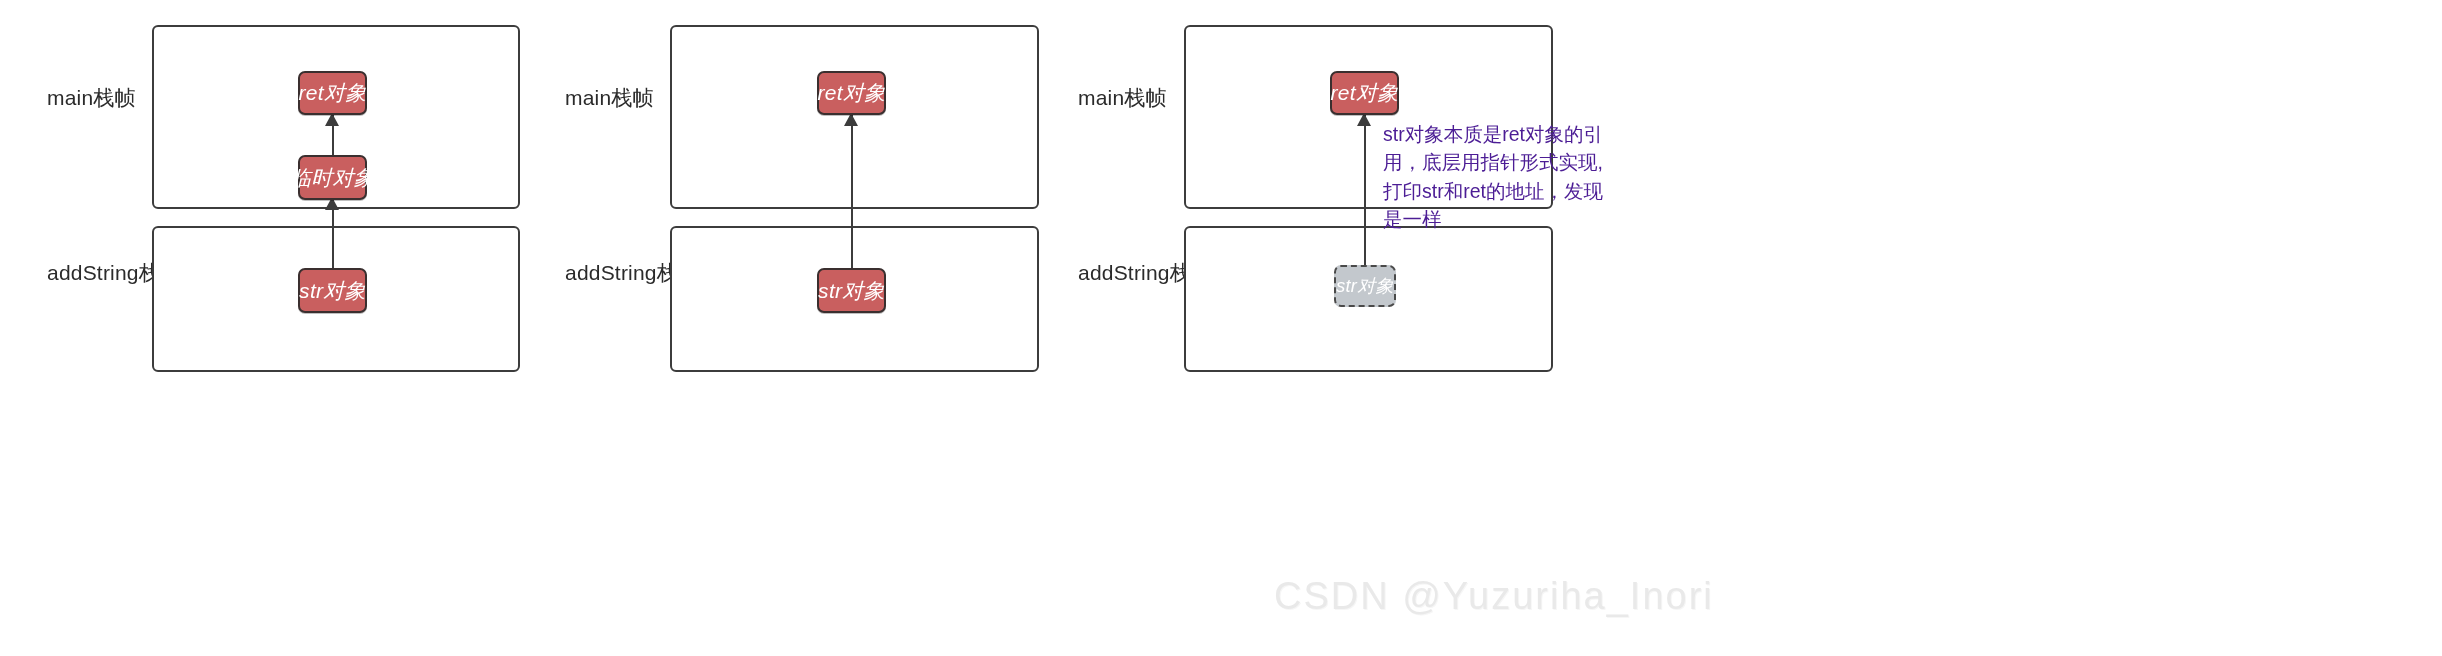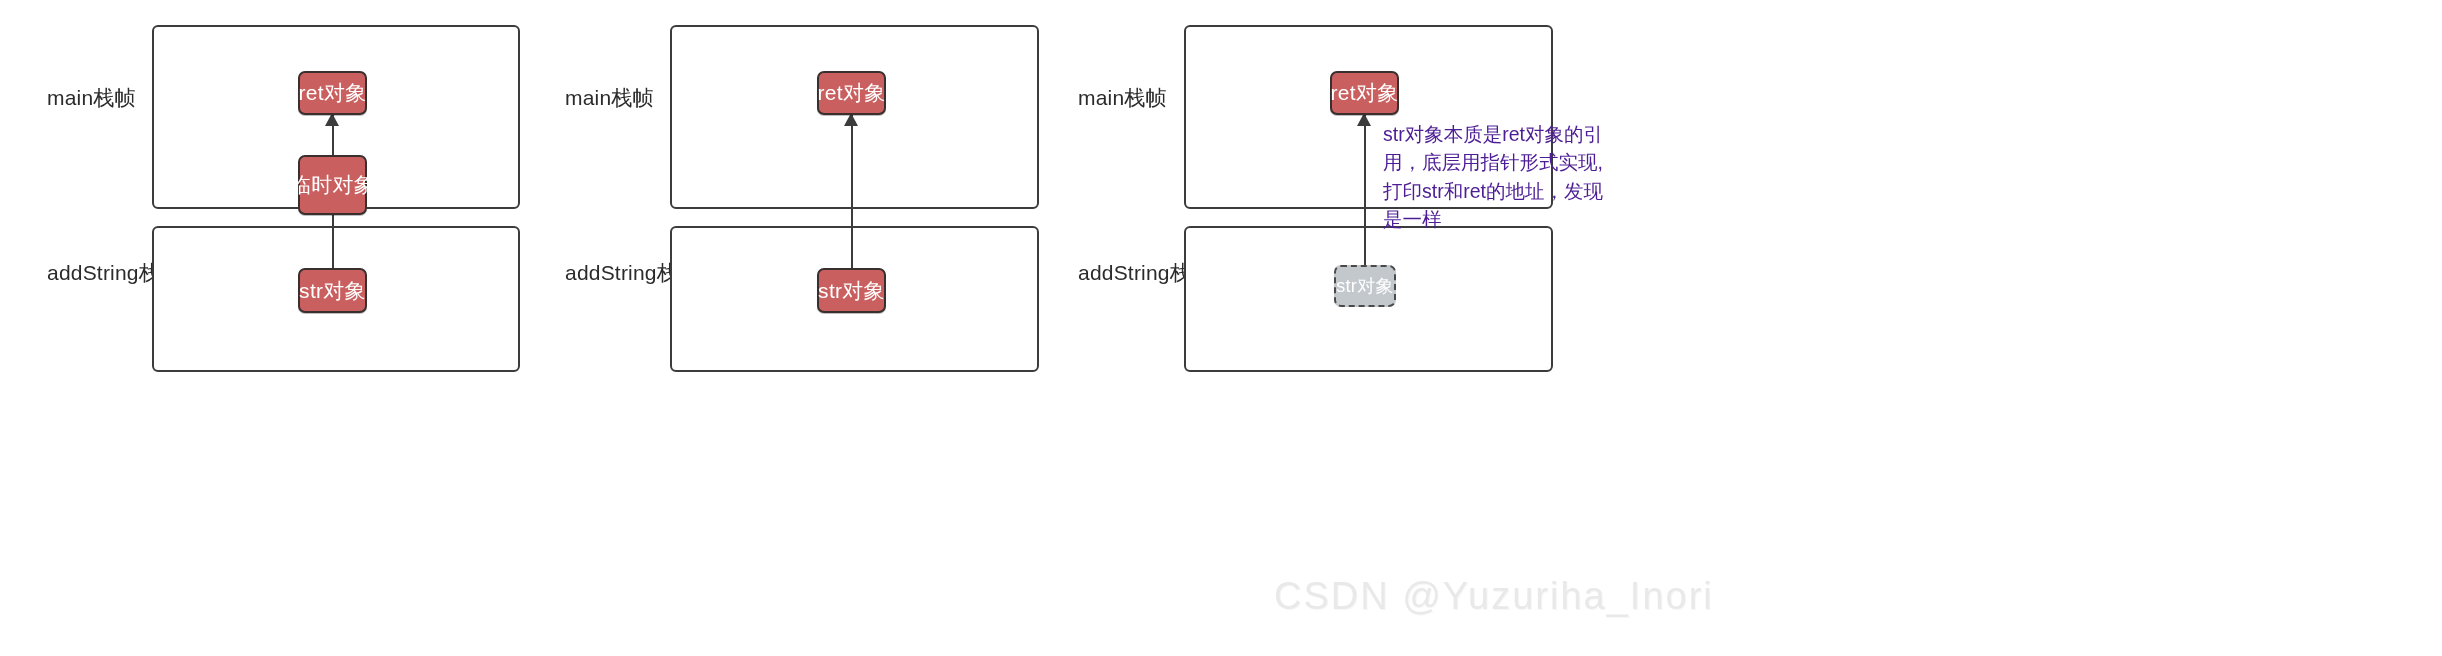--- a/index.html
+++ b/index.html
@@ -35,20 +35,21 @@
     position:absolute;
     box-sizing:border-box;
     display:flex;
     align-items:center;
     justify-content:center;
     border-radius:7px;
     font-size:21px;
     letter-spacing:.3px;
     color:#ffffff;
     white-space:nowrap;
+    font-style:italic;
   }
   .objbox.red{
     background:#c95f5f;
     border:2.2px solid #3a2f2f;
     box-shadow:0 1px 0 rgba(0,0,0,.25);
   }
   .objbox.gray{
     background:#c3c8cd;
     border:2.6px dashed #4a4a4a;
     color:#ffffff;
@@ -107,21 +108,21 @@
       <div class="shaft"></div>
       <div class="head"></div>
     </div>
 
     <div class="arrow" style="left:320px;top:114px;height:52px;">
       <div class="shaft"></div>
       <div class="head"></div>
     </div>
 
     <div class="objbox red" style="left:286px;top:71px;width:69px;height:44px;">ret对象</div>
-    <div class="objbox red" style="left:286px;top:155px;width:69px;height:60px;">临时对象</div>
+    <div class="objbox red" style="left:286px;top:155px;width:69px;height:45px;">临时对象</div>
     <div class="objbox red" style="left:286px;top:268px;width:69px;height:45px;">str对象</div>
   </div>
 
   <div>
     <div class="frame-label" style="left:553px;top:84px;">main栈帧</div>
     <div class="frame" style="left:658px;top:25px;width:369px;height:184px;"></div>
 
     <div class="frame-label" style="left:553px;top:259px;">addString栈帧</div>
     <div class="frame" style="left:658px;top:226px;width:369px;height:146px;"></div>
 

